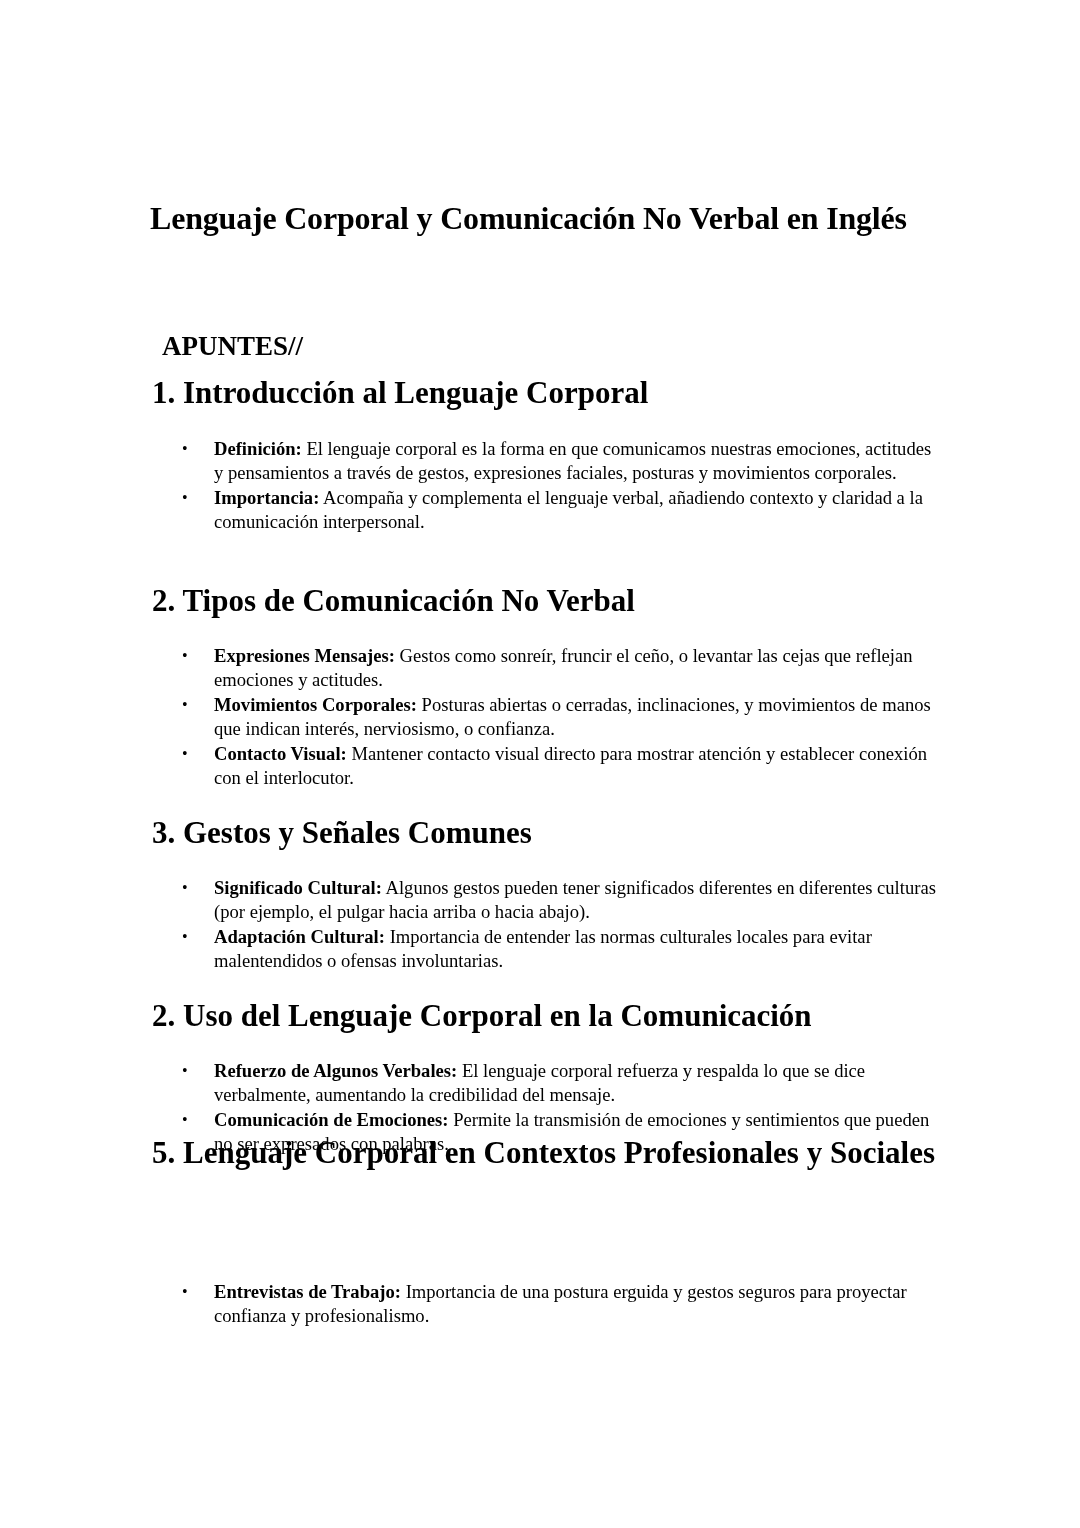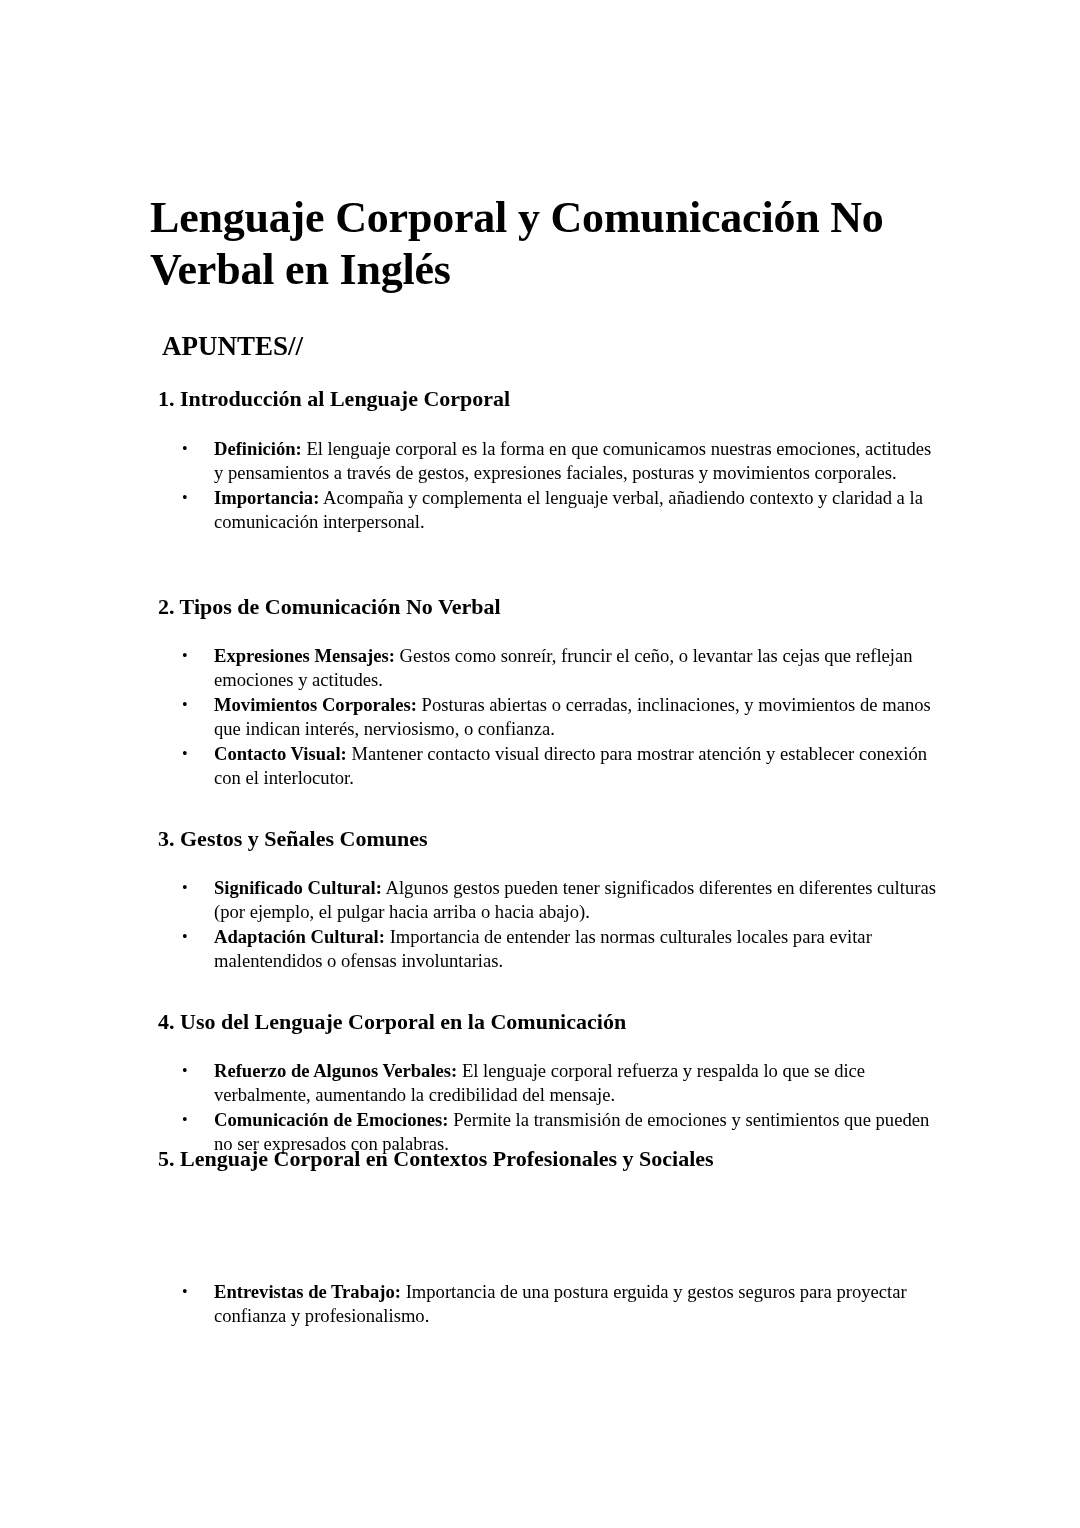--- a/index.html
+++ b/index.html
@@ -3,30 +3,30 @@
 <meta charset="utf-8">
 <style>
   html, body { margin: 0; padding: 0; background: #ffffff; }
   body {
     width: 1080px; height: 1528px; overflow: hidden; position: relative;
     font-family: "Liberation Serif", "DejaVu Serif", serif; color: #000;
   }
   .page { position: absolute; left: 150px; top: 0; width: 790px; }
   h1 {
     position: absolute; left: 0; top: 192px; margin: 0;
-    font-size: 44px; line-height: 52px; font-weight: bold; letter-spacing: -0.2px;
+    font-size: 32px; line-height: 52px; font-weight: bold; letter-spacing: -0.2px;
     width: 780px;
   }
   .apuntes {
     position: absolute; left: 0; top: 318px; margin: 12px;
     font-size: 27px; line-height: 32px; font-weight: bold;
   }
   h2 {
-    position: absolute; left: 0; margin: 8px;
-    font-size: 22px; line-height: 38px; font-weight: bold; width: 790px;
+    position: absolute; left: 0; margin: 2px;
+    font-size: 31px; line-height: 38px; font-weight: bold; width: 790px;
   }
   ul {
     position: absolute; left: 0; margin: 0; padding: 0; list-style: none; width: 790px;
   }
   li {
     position: relative; padding-left: 64px; font-size: 18.6px; line-height: 24.4px;
   }
   li .bullet {
     position: absolute; left: 32px; top: 0; font-size: 16px; line-height: 24.4px;
   }
@@ -51,21 +51,21 @@
     <li><span class="bullet">•</span><b>Movimientos Corporales:</b><span> Posturas abiertas o cerradas, inclinaciones, y movimientos de manos que indican interés, nerviosismo, o confianza.</span></li>
     <li><span class="bullet">•</span><b>Contacto Visual:</b><span> Mantener contacto visual directo para mostrar atención y establecer conexión con el interlocutor.</span></li>
   </ul>
 
   <h2 style="top:812px">3. Gestos y Señales Comunes</h2>
   <ul style="top:876px">
     <li><span class="bullet">•</span><b>Significado Cultural:</b><span> Algunos gestos pueden tener significados diferentes en diferentes culturas (por ejemplo, el pulgar hacia arriba o hacia abajo).</span></li>
     <li><span class="bullet">•</span><b>Adaptación Cultural:</b><span> Importancia de entender las normas culturales locales para evitar malentendidos o ofensas involuntarias.</span></li>
   </ul>
 
-  <h2 style="top:995px">4. Uso del Lenguaje Corporal en la Comunicación</h2>
+  <h2 style="top:995px">2. Uso del Lenguaje Corporal en la Comunicación</h2>
   <ul style="top:1059px">
     <li><span class="bullet">•</span><b>Refuerzo de Algunos Verbales:</b><span> El lenguaje corporal refuerza y respalda lo que se dice verbalmente, aumentando la credibilidad del mensaje.</span></li>
     <li><span class="bullet">•</span><b>Comunicación de Emociones:</b><span> Permite la transmisión de emociones y sentimientos que pueden no ser expresados con palabras.</span></li>
   </ul>
 
   <h2 style="top:1132px">5. Lenguaje Corporal en Contextos Profesionales y Sociales</h2>
   <ul style="top:1280px">
     <li><span class="bullet">•</span><b>Entrevistas de Trabajo:</b><span> Importancia de una postura erguida y gestos seguros para proyectar confianza y profesionalismo.</span></li>
   </ul>
 </div>

